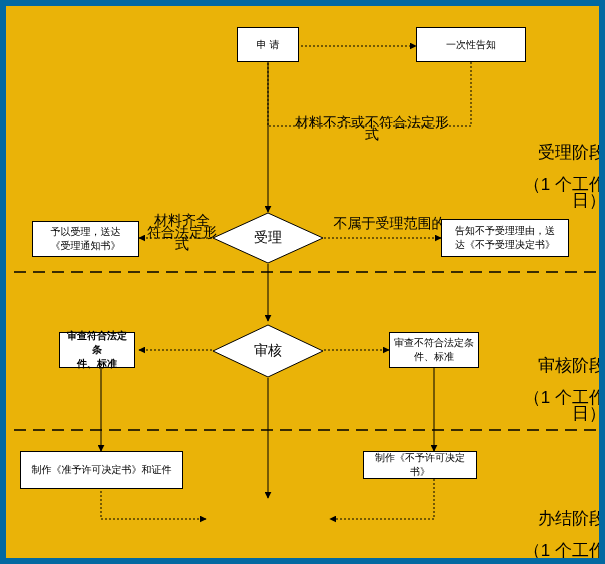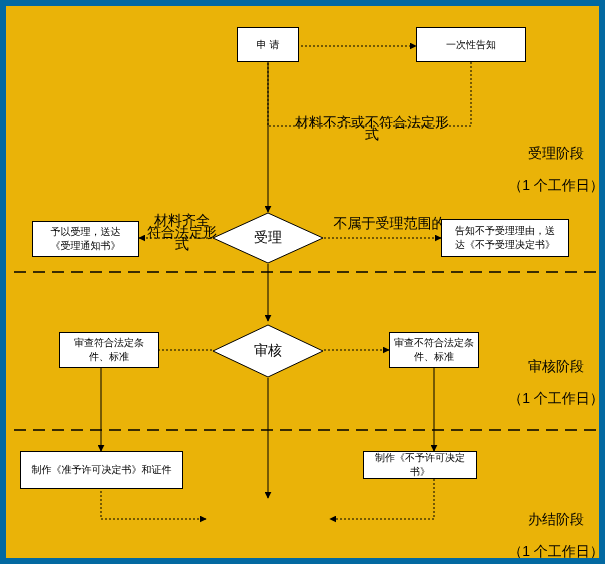--- a/index.html
+++ b/index.html
@@ -48,23 +48,23 @@
     height: 100%;
     display: flex;
     align-items: center;
     justify-content: center;
     font-size: 14px;
     color: #000000;
     pointer-events: none;
   }
   .stage {
     position: absolute;
-    font-size: 14px;
+    font-size: 17px;
     line-height: 16px;
-    text-align: center;
+    text-align: right;
     color: #000000;
     white-space: pre-line;
   }
   .edge-label {
     position: absolute;
     font-size: 14px;
     line-height: 12px;
     color: #000000;
     text-align: center;
     white-space: pre-line;
@@ -164,21 +164,21 @@
     <div>（1 个工作日）</div>
   </div>
 
   <div class="diamond-wrap" style="left:206px; top:318px; width:112px; height:54px;">
     <svg width="112" height="54" viewBox="0 0 112 54">
       <polygon points="56,1 111,27 56,53 1,27" fill="#ffffff" stroke="#000000" stroke-width="1"></polygon>
     </svg>
     <div class="diamond-label">审核</div>
   </div>
 
-  <div class="box" style="left:53px; top:326px; width:100px; height:36px;">
+  <div class="box" style="left:53px; top:326px; width:76px; height:36px;font-weight:bold;">
     <span>审查符合法定条
 件、标准</span>
   </div>
 
   <div class="box" style="left:383px; top:326px; width:90px; height:36px;">
     <span>审查不符合法定条
 件、标准</span>
   </div>
 
   <div class="stage" style="left:500px; top:336px; width:100px;">

